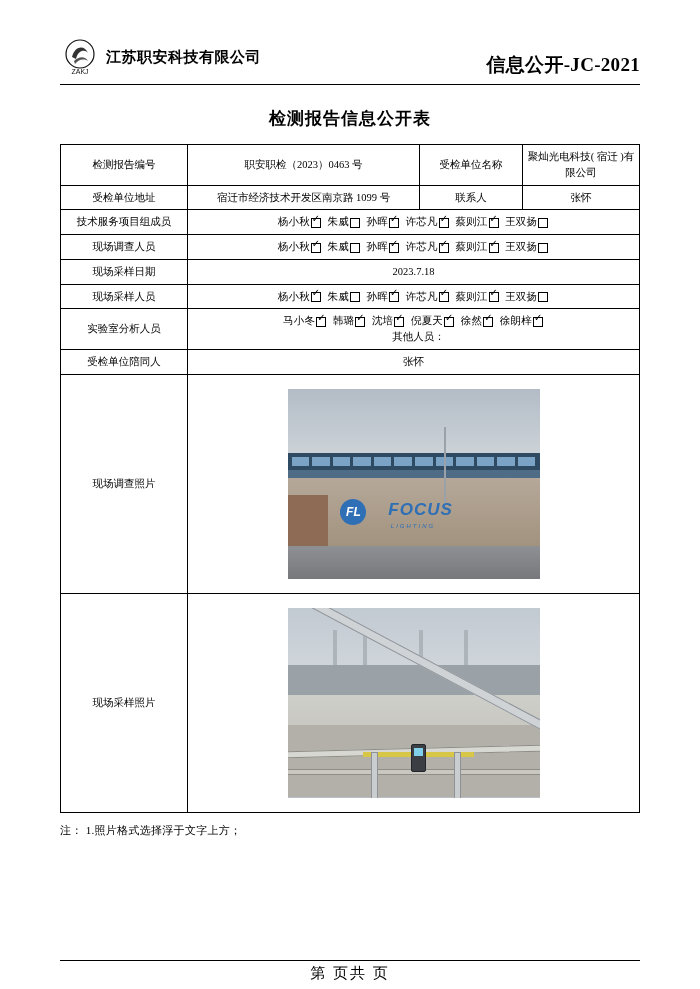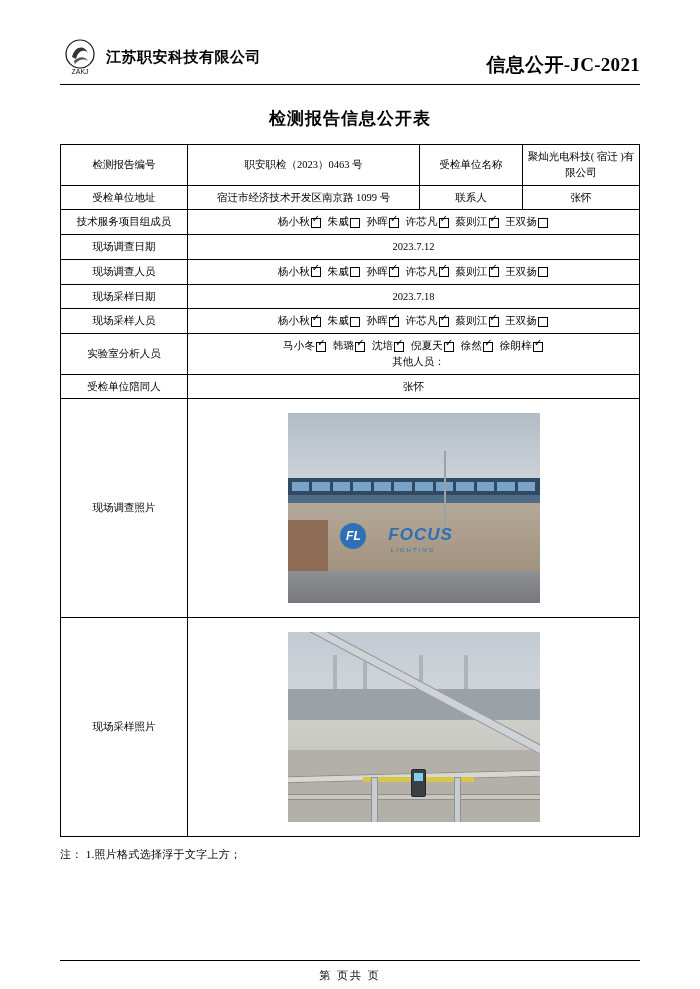--- a/index.html
+++ b/index.html
@@ -249,21 +249,21 @@
     position: absolute;
     left: 60px;
     right: 60px;
     bottom: 56px;
   }
   .footer-page {
     position: absolute;
     left: 0; right: 0;
     bottom: 34px;
     text-align: center;
-    font-size: 11px;
+    font-size: 15px;
     letter-spacing: 2px;
   }
 </style>
 </head>
 <body>
 
 <div class="page">
 
   <div class="header">
     <div class="logo-wrap">
@@ -293,24 +293,20 @@
       </tr>
       <tr>
         <td class="label">受检单位地址</td>
         <td>宿迁市经济技术开发区南京路 1099 号</td>
         <td class="mid-label">联系人</td>
         <td class="right-val">张怀</td>
       </tr>
       <tr>
         <td class="label">技术服务项目组成员</td>
         <td colspan="3" class="members"><span><span>杨小秋</span><span class="cb checked"></span></span>&nbsp; <span><span>朱威</span><span class="cb"></span></span>&nbsp; <span><span>孙晖</span><span class="cb checked"></span></span>&nbsp; <span><span>许芯凡</span><span class="cb checked"></span></span>&nbsp; <span><span>蔡则江</span><span class="cb checked"></span></span>&nbsp; <span><span>王双扬</span><span class="cb"></span></span></td>
-      </tr>
-      <tr>
-        <td class="label">现场调查日期</td>
-        <td colspan="3">2023.7.12</td>
       </tr>
       <tr>
         <td class="label">现场调查人员</td>
         <td colspan="3" class="members"><span><span>杨小秋</span><span class="cb checked"></span></span>&nbsp; <span><span>朱威</span><span class="cb"></span></span>&nbsp; <span><span>孙晖</span><span class="cb checked"></span></span>&nbsp; <span><span>许芯凡</span><span class="cb checked"></span></span>&nbsp; <span><span>蔡则江</span><span class="cb checked"></span></span>&nbsp; <span><span>王双扬</span><span class="cb"></span></span></td>
       </tr>
       <tr>
         <td class="label">现场采样日期</td>
         <td colspan="3">2023.7.18</td>
       </tr>
       <tr>

